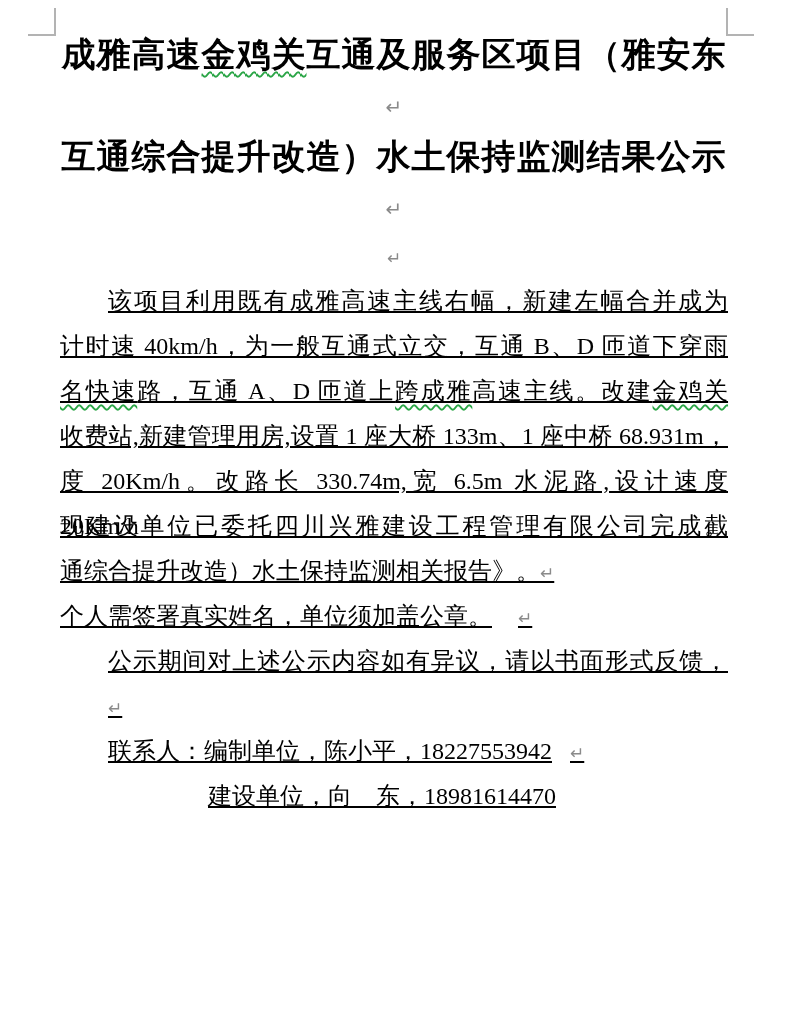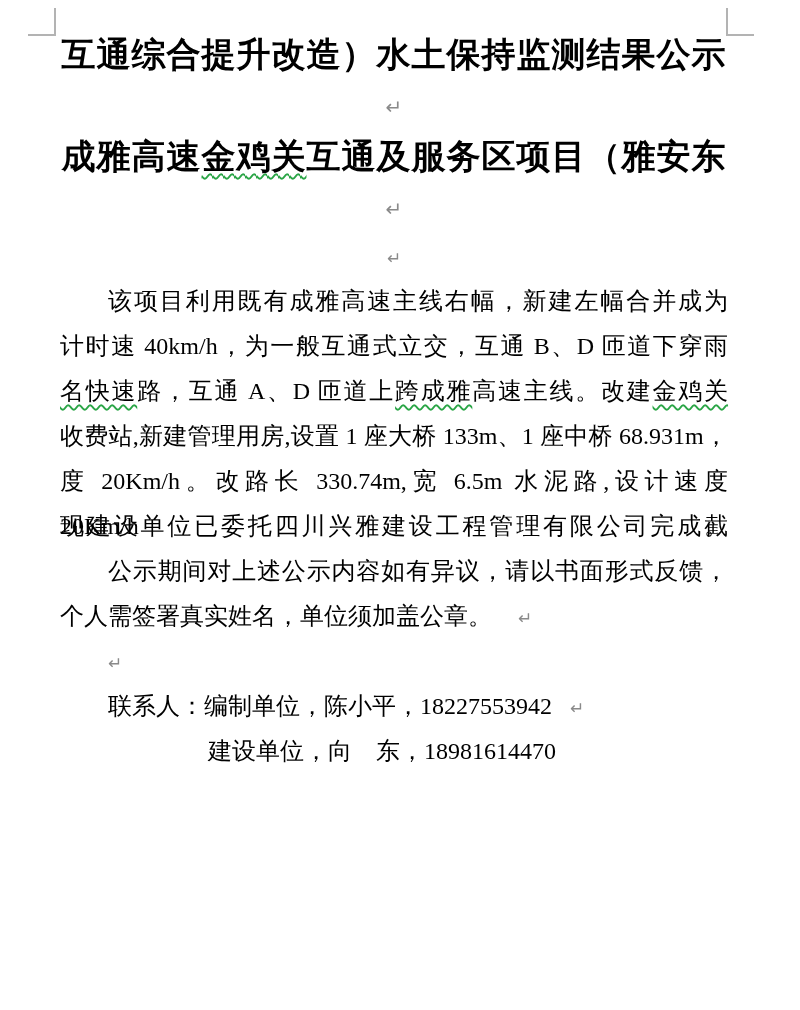--- a/index.html
+++ b/index.html
@@ -30,21 +30,21 @@
     font-family:"DejaVu Sans",sans-serif;
     font-weight:normal;
     color:#8a8a8a;
     font-size:17px;
     letter-spacing:0;
   }
   .title .pilcrow { font-size:20px; vertical-align:2px; }
 
   .pline { line-height:45px; height:45px; text-align:center; font-size:24px; }
 
-  .bline { font-size:24px; line-height:45px; height:45px; white-space:nowrap; }
+  .bline { font-size:24px; line-height:45px; height:45px; white-space:nowrap;text-decoration:underline; }
   .just  { text-align:justify; text-align-last:justify; text-justify:inter-character; white-space:normal; }
   .indent { text-indent:48px; }
   .ind-48  { padding-left:48px; }
   .ind-148 { padding-left:148px; }
   .gap-26 { margin-left:26px; }
   .gap-18 { margin-left:18px; }
 
   .wavy {
     text-decoration:underline;
     text-decoration-style:wavy;
@@ -57,36 +57,37 @@
 <body>
 
 <div class="page">
 
   <div class="boundary b-tl"></div>
   <div class="boundary b-tr"></div>
 
   <div class="content">
 
     <h1 class="title">
+      <div><span>成雅高速</span><span class="wavy">金鸡关</span><span>互通及服务区项目（雅安东</span><span class="pilcrow">↵</span></div>
       <div><span>互通综合提升改造）水土保持监测结果公示</span><span class="pilcrow">↵</span></div>
-      <div><span>成雅高速</span><span class="wavy">金鸡关</span><span>互通及服务区项目（雅安东</span><span class="pilcrow">↵</span></div>
     </h1>
 
     <div class="pline"><span class="pilcrow">↵</span></div>
 
     <div>
       <div class="bline just indent">该项目利用既有成雅高速主线右幅，新建左幅合并成为</div>
       <div class="bline just">计时速 40km/h，为一般互通式立交，互通 B、D 匝道下穿雨</div>
       <div class="bline just"><span class="wavy">名快速</span><span>路，互通 A、D 匝道上</span><span class="wavy">跨成雅</span><span>高速主线。改建</span><span class="wavy">金鸡关</span></div>
       <div class="bline just">收费站,新建管理用房,设置 1 座大桥 133m、1 座中桥 68.931m，</div>
       <div class="bline just">度 20Km/h。改路长 330.74m,宽 6.5m 水泥路,设计速度 20Km/h。</div>
       <div class="bline just">现建设单位已委托四川兴雅建设工程管理有限公司完成截</div>
+      <div class="bline"><span>通综合提升改造）水土保持监测相关报告》。</span><span class="pilcrow">↵</span></div>
 
+      <div class="bline"><span>个人需签署真实姓名，单位须加盖公章。</span><span class="pilcrow gap-26">↵</span></div>
       <div class="bline just indent">公示期间对上述公示内容如有异议，请以书面形式反馈，</div>
-      <div class="bline"><span>个人需签署真实姓名，单位须加盖公章。</span><span class="pilcrow gap-26">↵</span></div>
 
       <div class="bline ind-48"><span class="pilcrow">↵</span></div>
 
       <div class="bline ind-48"><span>联系人：编制单位，陈小平，18227553942</span><span class="pilcrow gap-18">↵</span></div>
       <div class="bline ind-148"><span>建设单位，向　东，18981614470</span></div>
 
     </div>
 
   </div>
 </div>

